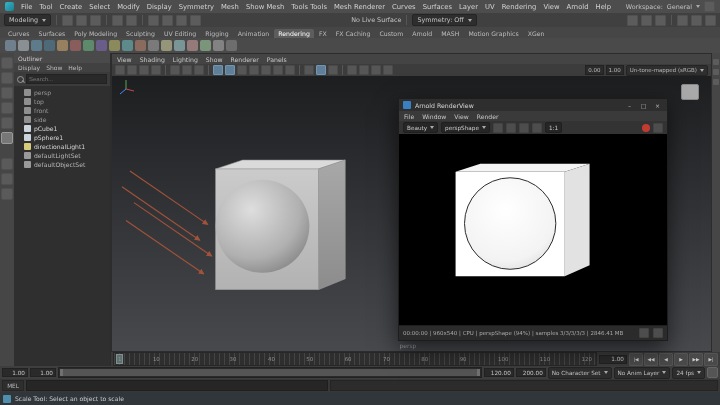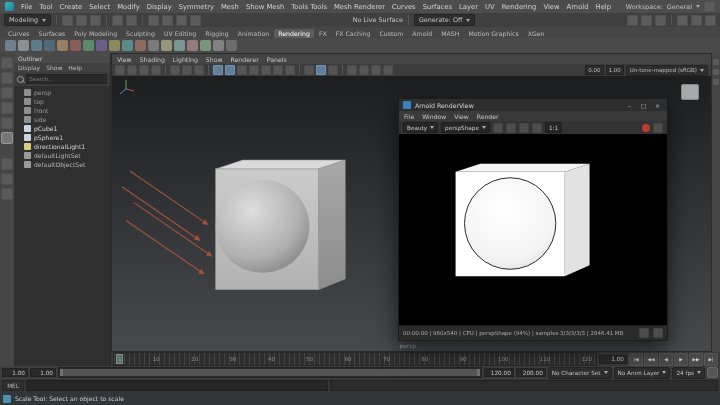--- a/index.html
+++ b/index.html
@@ -170,21 +170,21 @@
     <span class="sl-icon"></span>
     <span class="vsep"></span>
     <span class="sl-icon"></span>
     <span class="sl-icon"></span>
     <span class="sl-icon"></span>
     <span class="sl-icon"></span>
     <span class="spacer"></span>
     <span>No Live Surface</span>
     <span class="vsep"></span>
     <span class="dropdown">
-      <span>Generate: Off</span>
+      <span>Symmetry: Off</span>
       <span class="caret"></span>
     </span>
     <span class="spacer"></span>
     <span class="sl-icon"></span>
     <span class="sl-icon"></span>
     <span class="sl-icon"></span>
     <span class="vsep"></span>
     <span class="sl-icon"></span>
     <span class="sl-icon"></span>
     <span class="sl-icon"></span>

